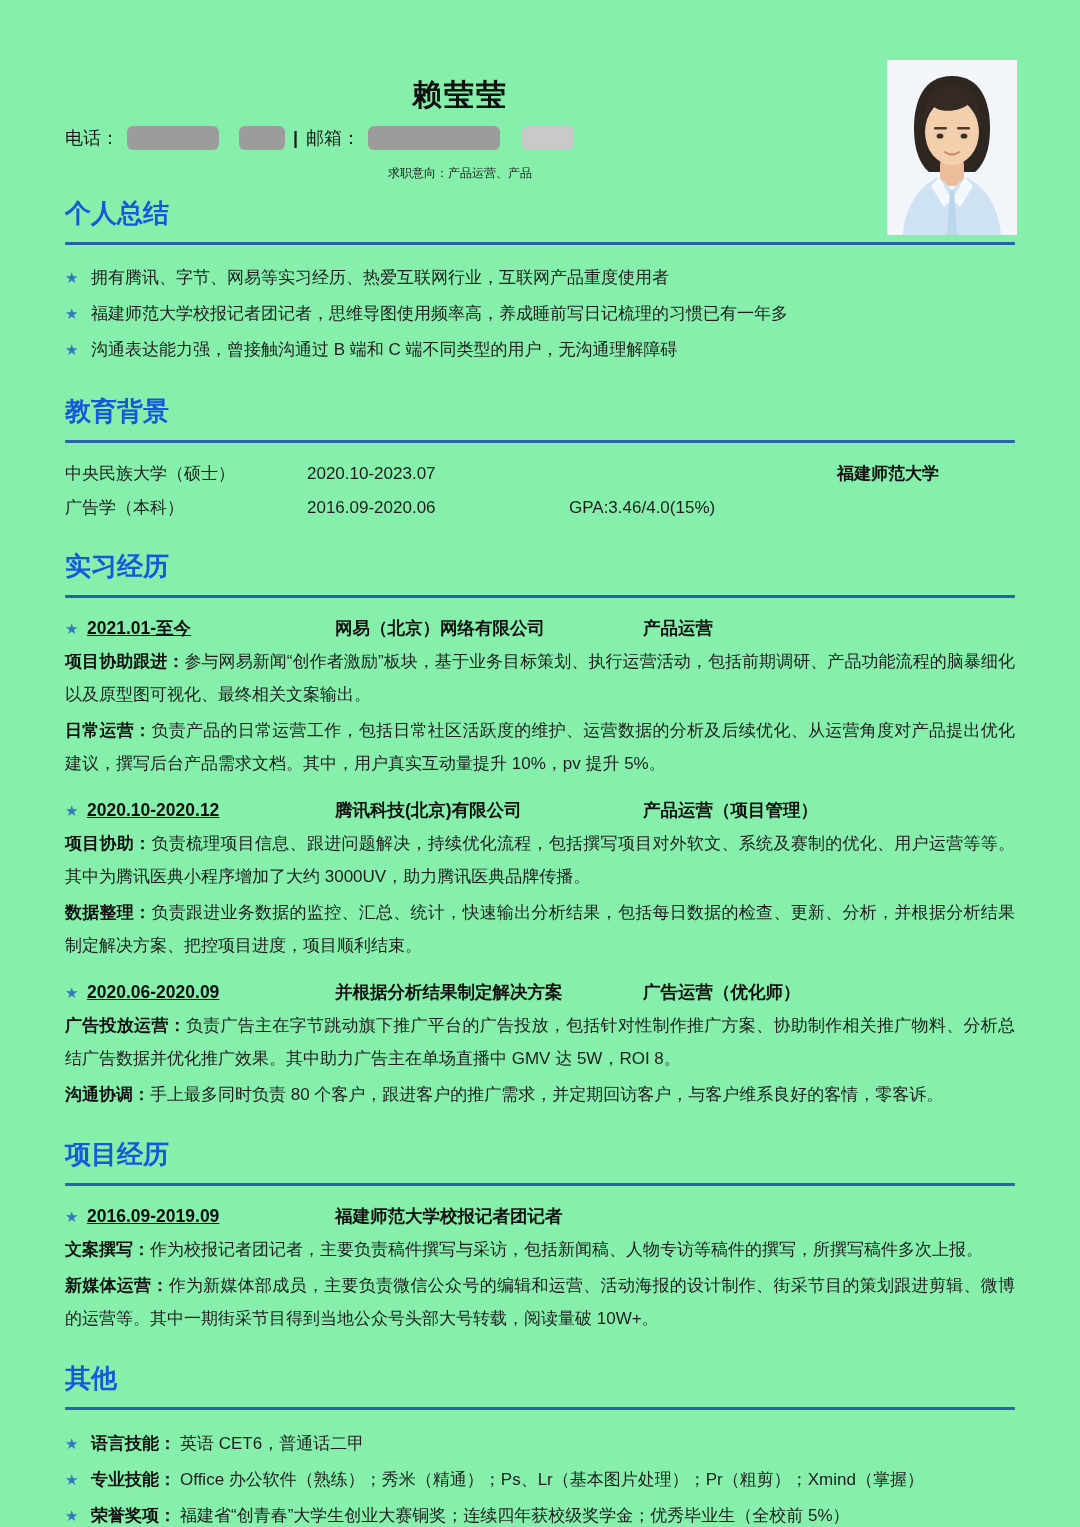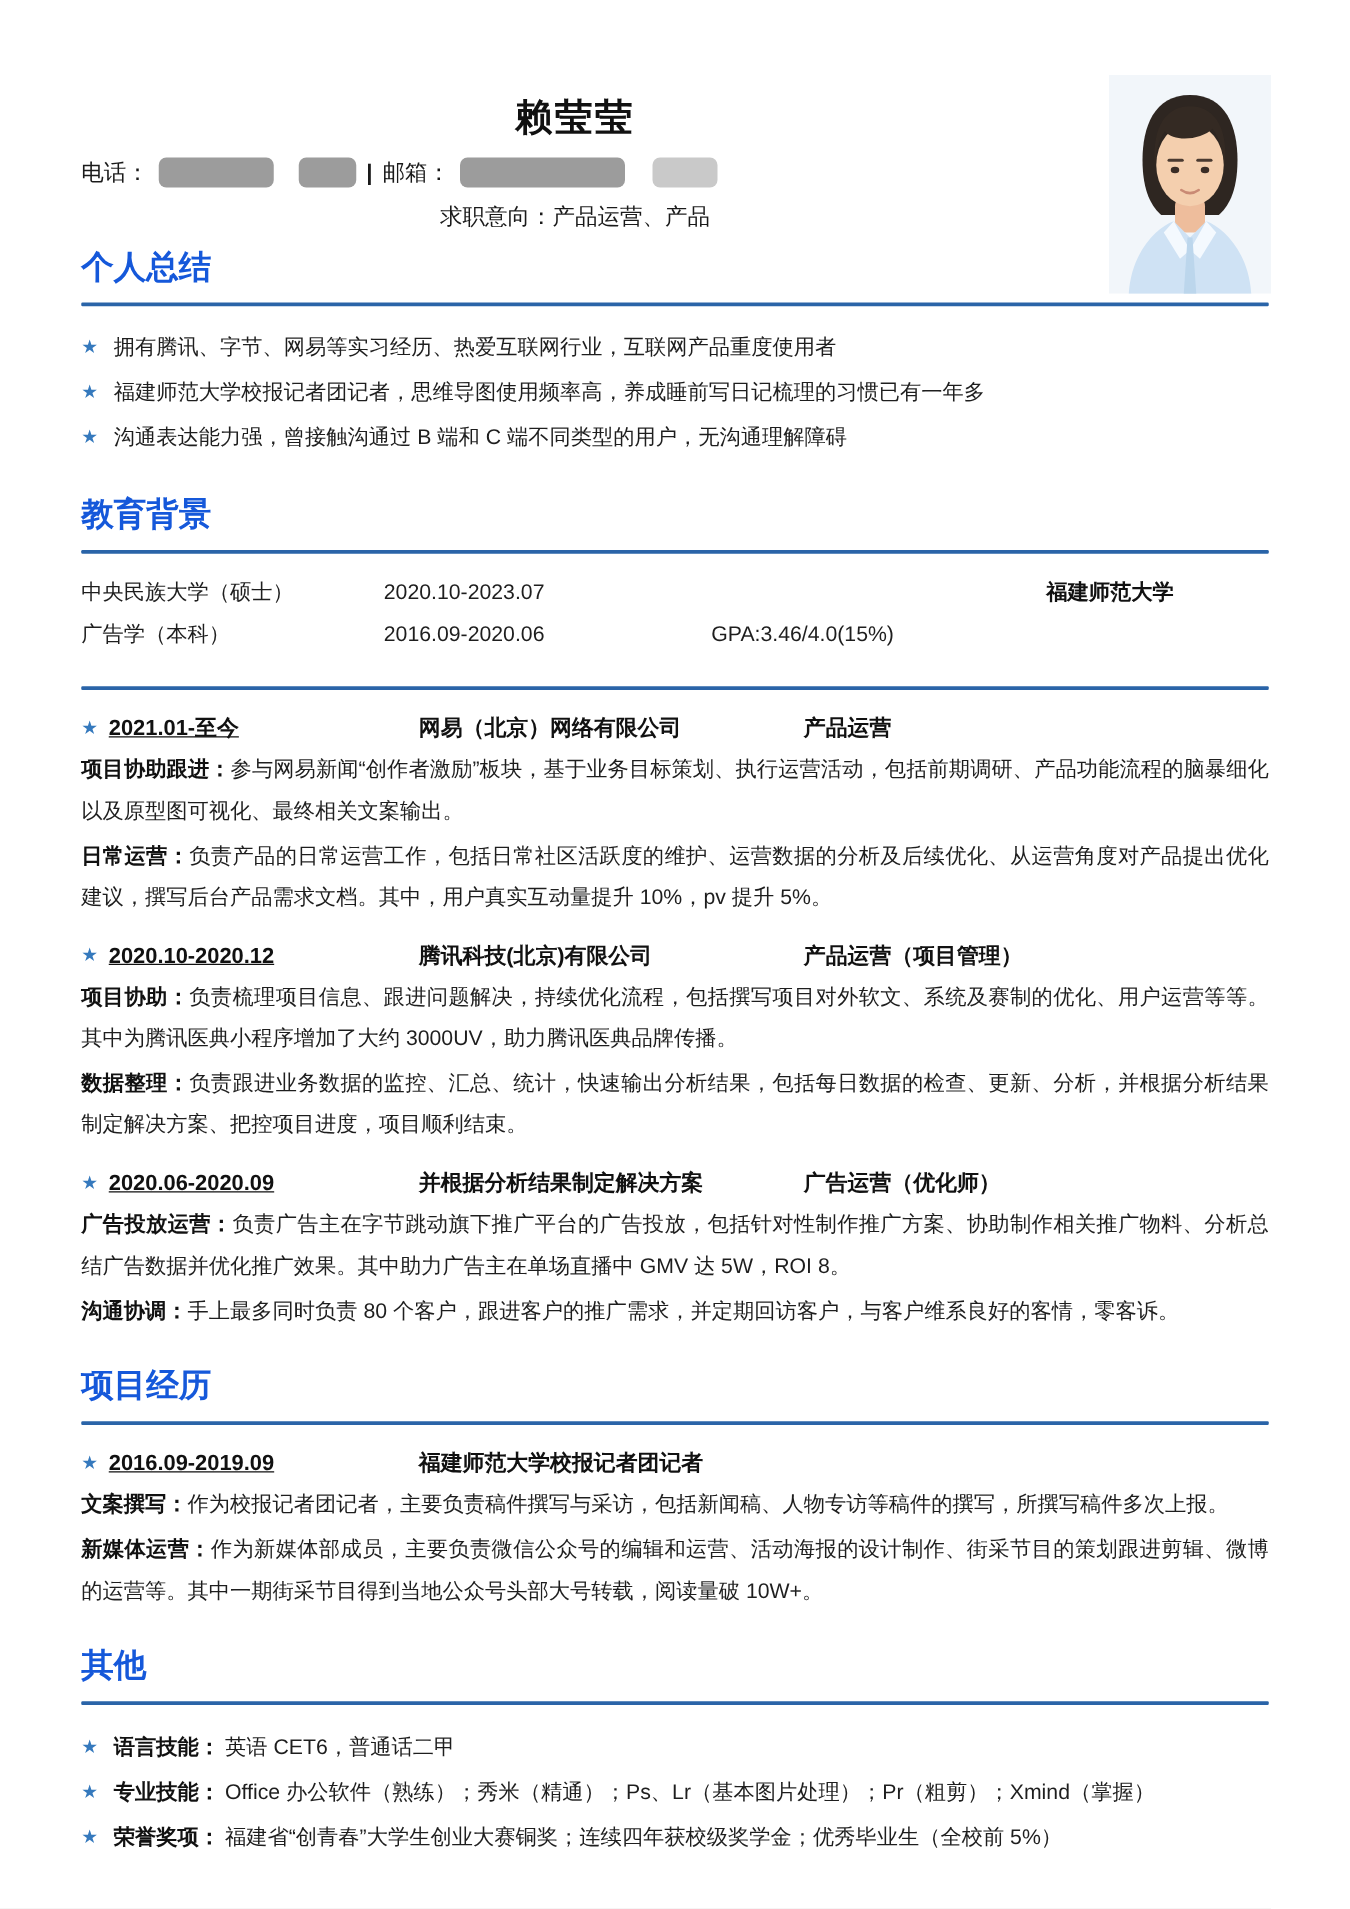--- a/index.html
+++ b/index.html
@@ -4,36 +4,36 @@
 <style>
   :root{
     --blue:#1558da;
     --rule:#2a64a8;
     --star:#3579bd;
     --text:#1e1e1e;
   }
   *{margin:0;padding:0;box-sizing:border-box;}
   html,body{background:#e8e8e8;}
   .page{
-    width:1080px;height:1527px;background:#ffffff;position:relative;
+    width:1080px;height:1527px;background:#86efac;position:relative;
     font-family:"Liberation Sans","DejaVu Sans",sans-serif;
     color:var(--text);overflow:hidden;margin:0 auto;
   }
   .content{padding:0 65px;}
   
   .header{padding-top:76px;width:790px;text-align:center;}
   .name{font-size:30px;font-weight:bold;color:#111;line-height:38px;letter-spacing:2px;}
   .contact-line{margin-top:9px;font-size:18px;line-height:30px;display:flex;align-items:center;gap:8px;color:#1a1a1a;}
   .blob{display:inline-block;height:24px;border-radius:6px;background:#9c9c9c;vertical-align:middle;}
   .blob.b1{width:92px;}
   .blob.b2{width:46px;margin-left:12px;}
   .blob.b3{width:132px;}
   .blob.b4{width:52px;background:#c9c9c9;margin-left:14px;}
   .sep{color:#1a1a1a;font-weight:bold;}
-  .objective{margin-top:5px;font-size:18px;line-height:30px;color:#1a1a1a;}
+  .objective{margin-top:5px;font-size:12px;line-height:30px;color:#1a1a1a;}
   
   .photo{position:absolute;top:60px;right:63px;width:130px;height:175px;}
   .photo svg{display:block;width:100%;height:100%;}
   
   .section{margin-top:26px;}
   .section.first{margin-top:8px;}
   .section-title{font-size:26px;font-weight:bold;color:var(--blue);line-height:34px;}
   .rule{height:3px;background:var(--rule);margin-top:12px;border-radius:1px;}
   
   .bullets{margin-top:15px;}
@@ -124,20 +124,21 @@
         <div>2020.10-2023.07</div>
         <div></div>
         <div class="edu-school">福建师范大学</div>
         <div>广告学（本科）</div>
         <div>2016.09-2020.06</div>
         <div>GPA:3.46/4.0(15%)</div>
       </div>
     </div>
 
     <div class="section">
+      <div class="section-title">实习经历</div>
       <div class="rule"></div>
 
       <div class="job">
         <div class="job-head">
           <span class="star">★</span>
           <span class="job-period">2021.01-至今</span>
           <span class="job-company">网易（北京）网络有限公司</span>
           <span class="job-role">产品运营</span>
         </div>
         <p><span class="lbl">项目协助跟进：</span><span>参与网易新闻“创作者激励”板块，基于业务目标策划、执行运营活动，包括前期调研、产品功能流程的脑暴细化以及原型图可视化、最终相关文案输出。</span></p>

